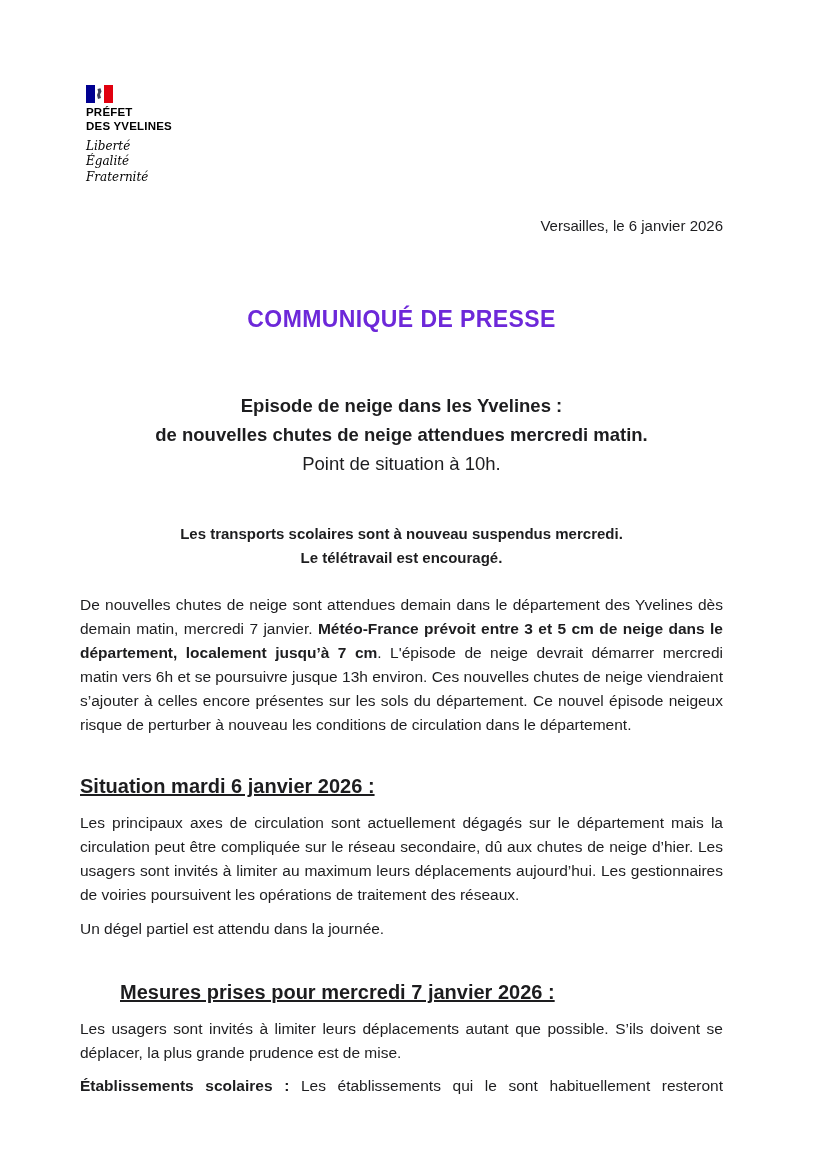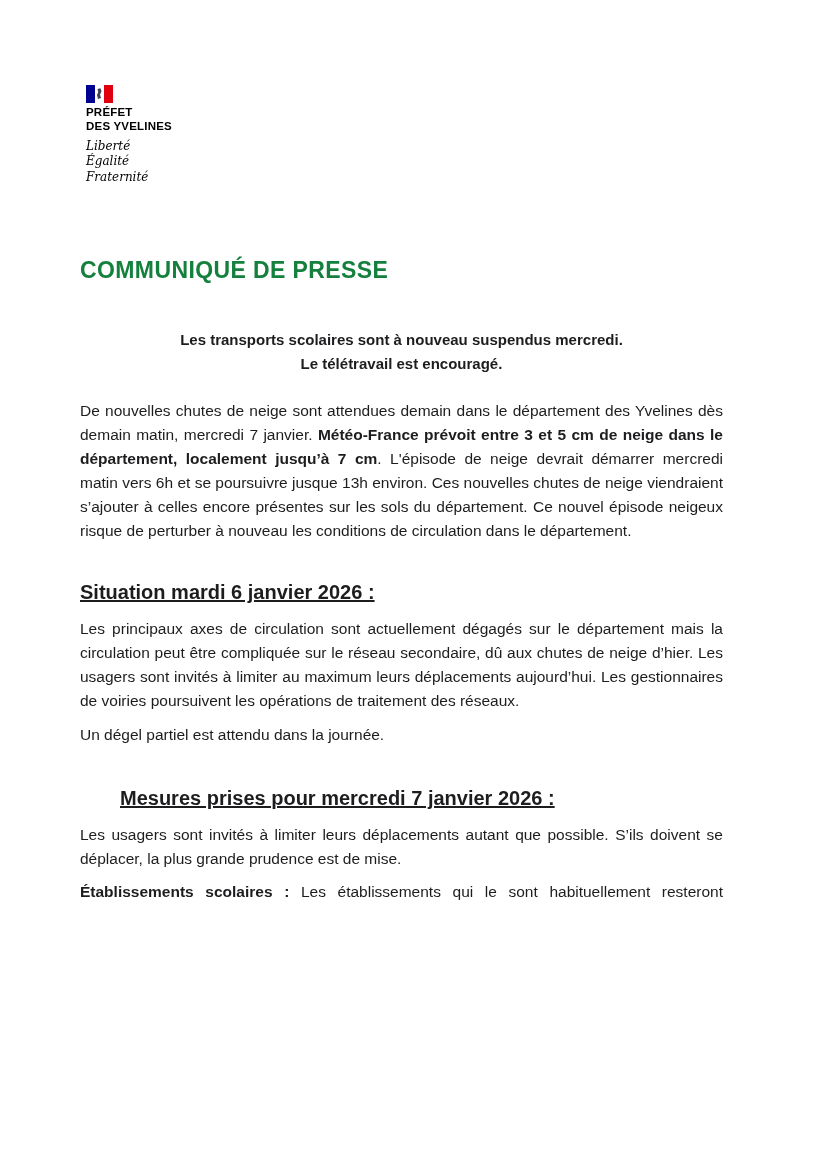--- a/index.html
+++ b/index.html
@@ -41,25 +41,25 @@
   .dateline {
     margin-top: 32px;
     text-align: right;
     font-size: 15px;
     color: #1d1d1f;
   }
 
   
   .doc-title {
     margin: 72px 0 0 0;
-    text-align: left;
+    text-align: center;
     font-size: 23px;
     font-weight: bold;
     letter-spacing: 0.4px;
-    color: #15803d;
+    color: #6d28d9;
   }
 
   
   .subject {
     margin-top: 58px;
     text-align: center;
     font-size: 18.5px;
     line-height: 1.57;
     color: #1d1d1f;
   }
@@ -113,23 +113,29 @@
       <div>PRÉFET</div>
       <div>DES YVELINES</div>
     </div>
     <div class="motto">
       <div>Liberté</div>
       <div>Égalité</div>
       <div>Fraternité</div>
     </div>
   </header>
 
+  <div class="dateline">Versailles, le 6 janvier 2026</div>
 
   <h1 class="doc-title">COMMUNIQUÉ DE PRESSE</h1>
 
+  <div class="subject">
+    <div class="b">Episode de neige dans les Yvelines :</div>
+    <div class="b">de nouvelles chutes de neige attendues mercredi matin.</div>
+    <div>Point de situation à 10h.</div>
+  </div>
 
   <div class="alert">
     <div>Les transports scolaires sont à nouveau suspendus mercredi.</div>
     <div>Le télétravail est encouragé.</div>
   </div>
 
   <div class="body-text">
 
     <p class="intro"><span>De nouvelles chutes de neige sont attendues demain dans le département des Yvelines dès demain matin, mercredi 7 janvier. </span><span class="bold">Météo-France prévoit entre 3 et 5 cm de neige dans le département, localement jusqu’à 7 cm</span><span>. L'épisode de neige devrait démarrer mercredi matin vers 6h et se poursuivre jusque 13h environ. Ces nouvelles chutes de neige viendraient s’ajouter à celles encore présentes sur les sols du département. Ce nouvel épisode neigeux risque de perturber à nouveau les conditions de circulation dans le département.</span></p>
 

